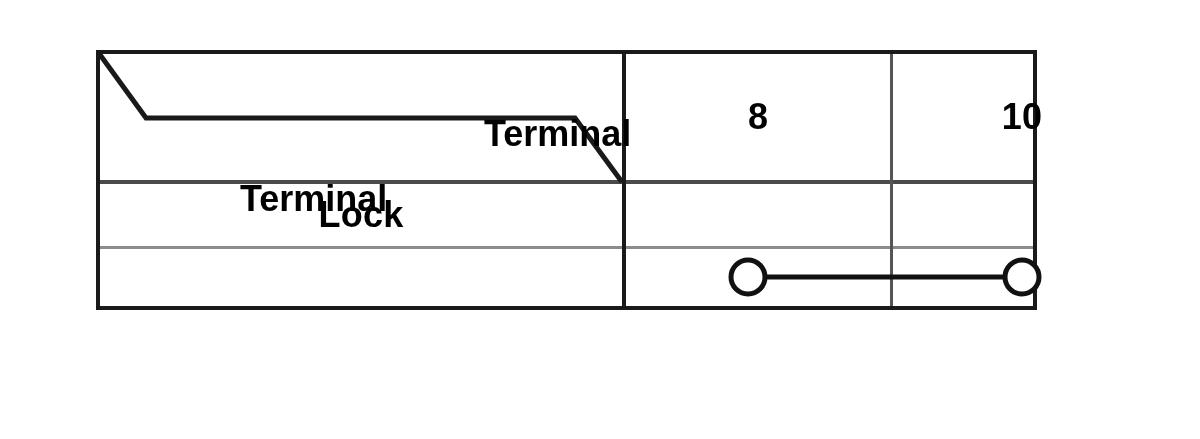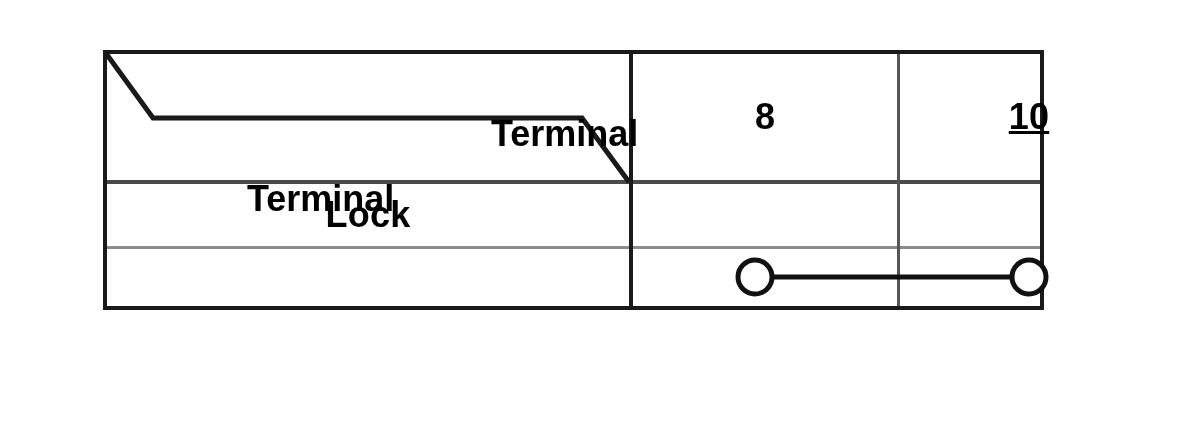--- a/index.html
+++ b/index.html
@@ -27,21 +27,20 @@
   
   .table-frame {
     position: absolute;
     left: 96px;
     top: 50px;
     width: 941px;   
     height: 260px;   
     box-sizing: border-box;
     border: 4px solid #1a1a1a;
     background: #ffffff;
-    margin-left: 7px;
   }
 
   
   .row-sep {
     position: absolute;
     left: 0;
     width: 100%;
   }
   .row-sep.header-bottom {
     top: 126px;           
@@ -122,21 +121,20 @@
     left: 526px;
     top: 0;
     width: 264px;
     height: 126px;
   }
   .cell.col-head-10 {
     left: 793px;
     top: 0;
     width: 258px;
     height: 126px;
-    text-decoration: underline;
   }
 
   
   .cell.lock-label {
     left: 0;
     top: 130px;
     width: 522px;
     height: 62px;
   }
   .cell.lock-c8 {

